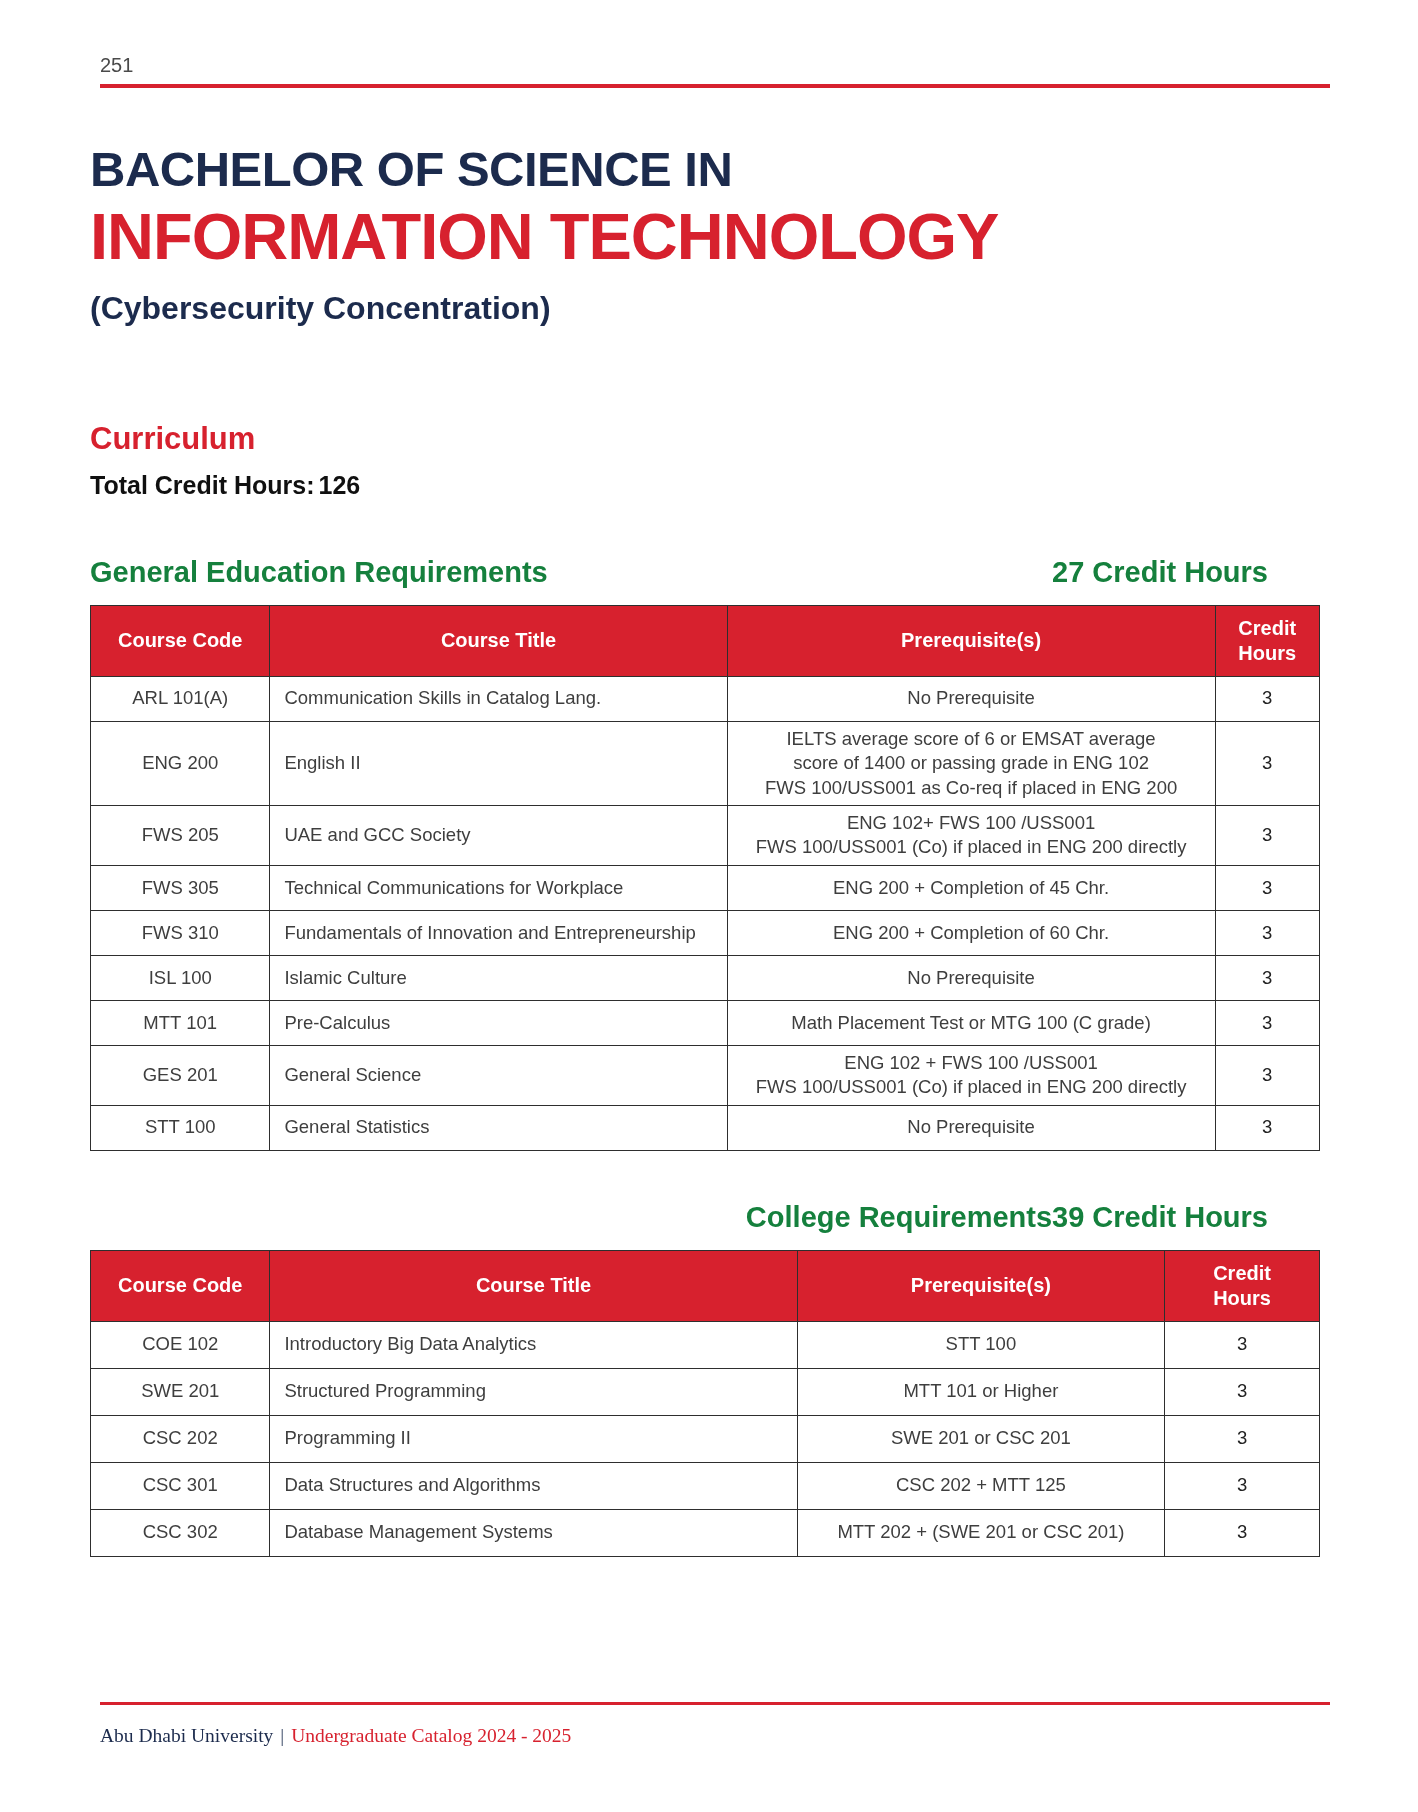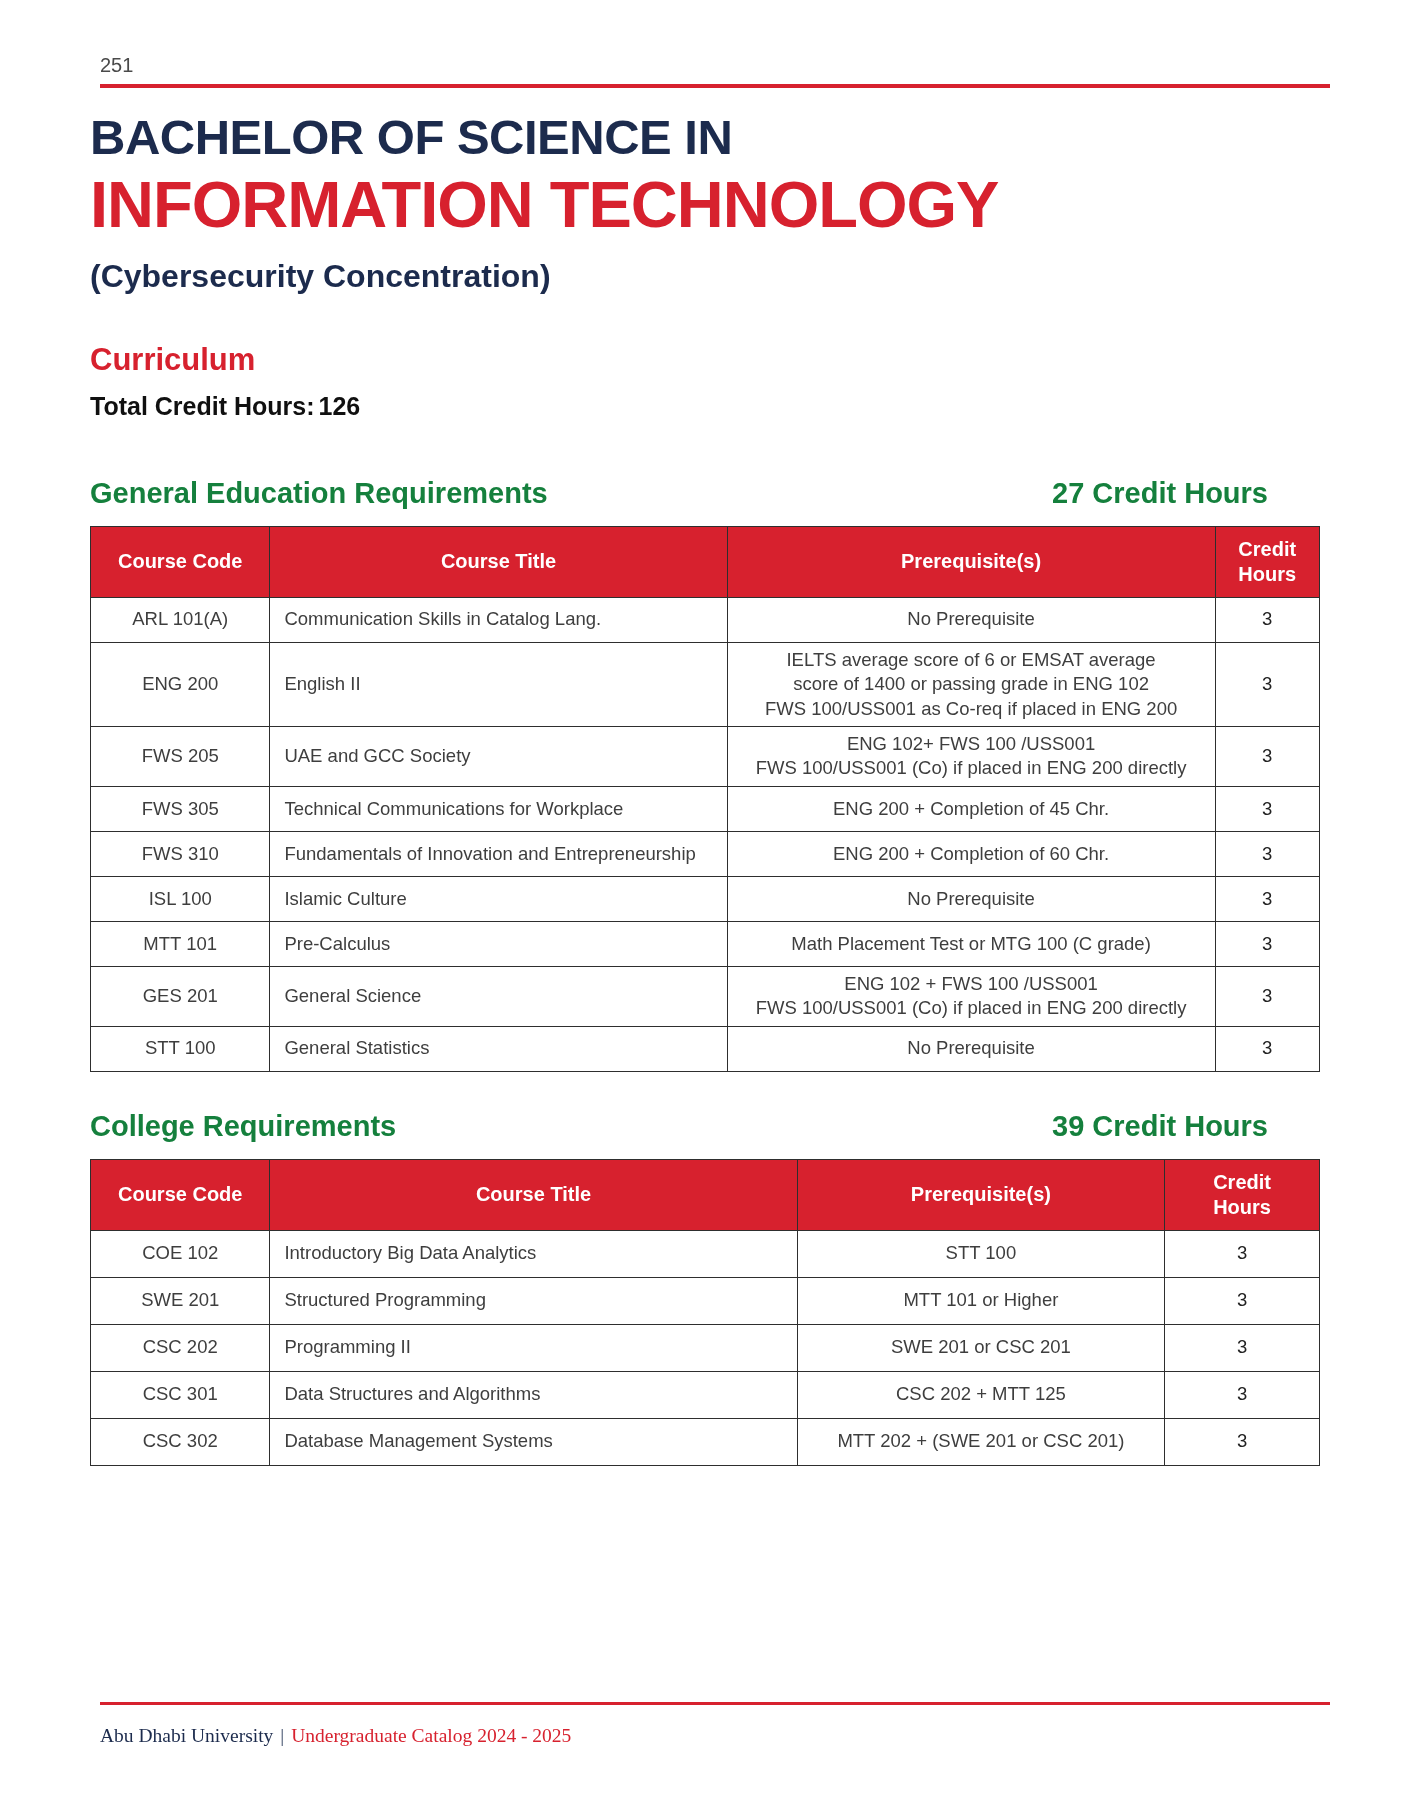--- a/index.html
+++ b/index.html
@@ -8,34 +8,34 @@
     font-family:"Liberation Sans",sans-serif;color:#3e3e3e;
     -webkit-font-smoothing:antialiased;
   }
   .content{padding:0 88px 0 90px;position:relative;}
 
   
   .page-num{padding-top:54px;margin-left:10px;font-size:20px;color:#4a4a4a;}
   .top-rule{height:4px;background:#D7212E;margin-top:7px;margin-left:10px;width:1230px;}
 
   
-  .title-block{margin-top:24px;}
+  .title-block{margin-top:56px;}
   .degree-title{font-size:49px;font-weight:600;color:#1C2B4D;letter-spacing:-0.5px;line-height:1.05;}
   .program-title{font-size:65px;font-weight:800;color:#D7212E;letter-spacing:-1px;line-height:1.05;margin-top:8px;}
   .concentration-title{font-size:32px;font-weight:700;color:#1C2B4D;margin-top:18px;}
 
-  .curriculum-heading{margin-top:47px;font-size:31px;font-weight:700;color:#D7212E;}
+  .curriculum-heading{margin-top:94px;font-size:31px;font-weight:700;color:#D7212E;}
   .total-line{margin-top:14px;font-size:25px;font-weight:700;color:#101010;}
   .total-line .val{margin-left:4px;}
 
   
   .section-head{display:flex;justify-content:space-between;align-items:baseline;
     font-size:29px;font-weight:700;color:#15803d;}
   .section-head.first{margin-top:56px;}
-  .section-head.second{margin-top:38px;}
+  .section-head.second{margin-top:50px;justify-content:flex-end;}
   .section-head .right{padding-right:62px;}
 
   
   table.course{border-collapse:collapse;width:1230px;margin-top:16px;table-layout:fixed;}
   table.course th{
     background:#D7212E;color:#ffffff;font-size:20px;font-weight:700;
     border:1.5px solid #2e2e2e;text-align:center;vertical-align:middle;
     padding:10px 6px;line-height:1.25;white-space:pre-line;
   }
   table.course td{

